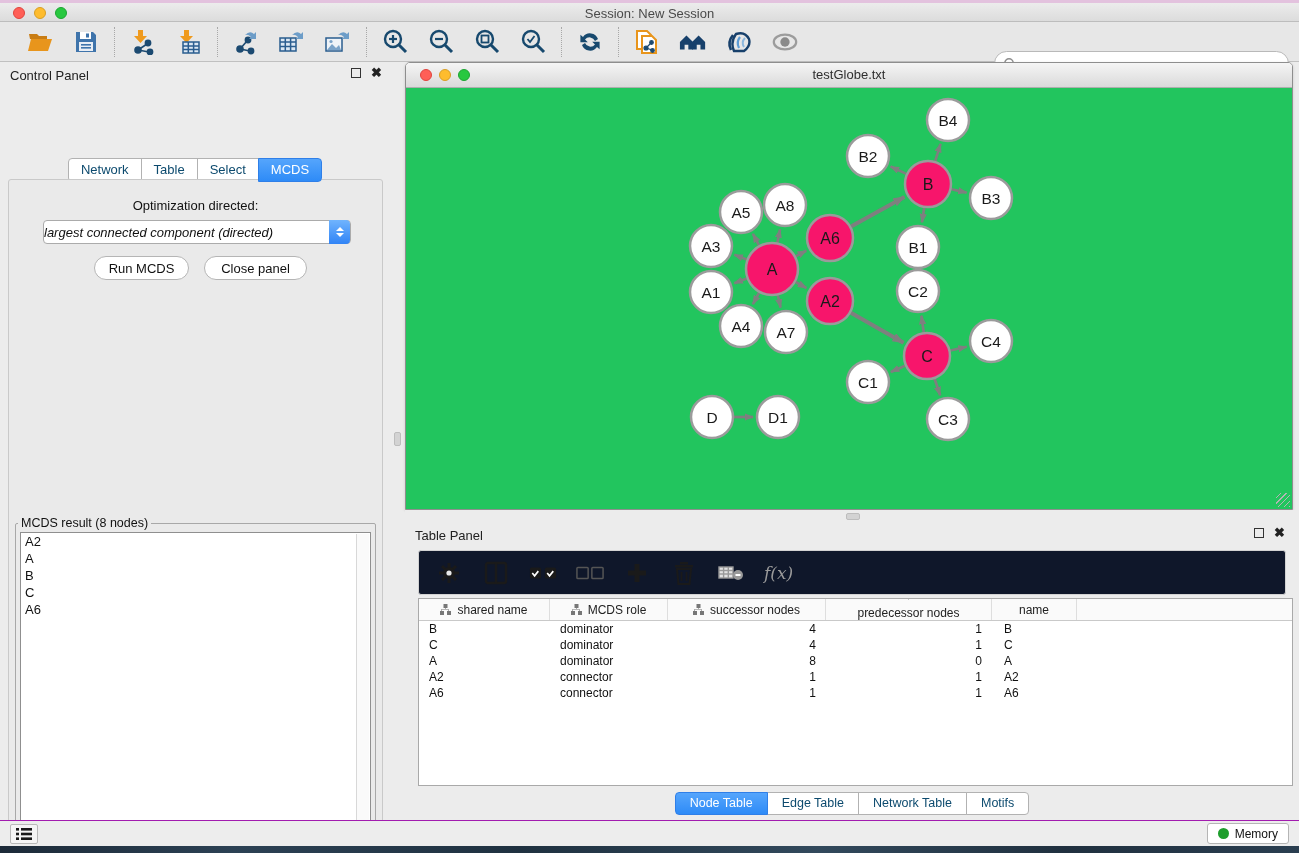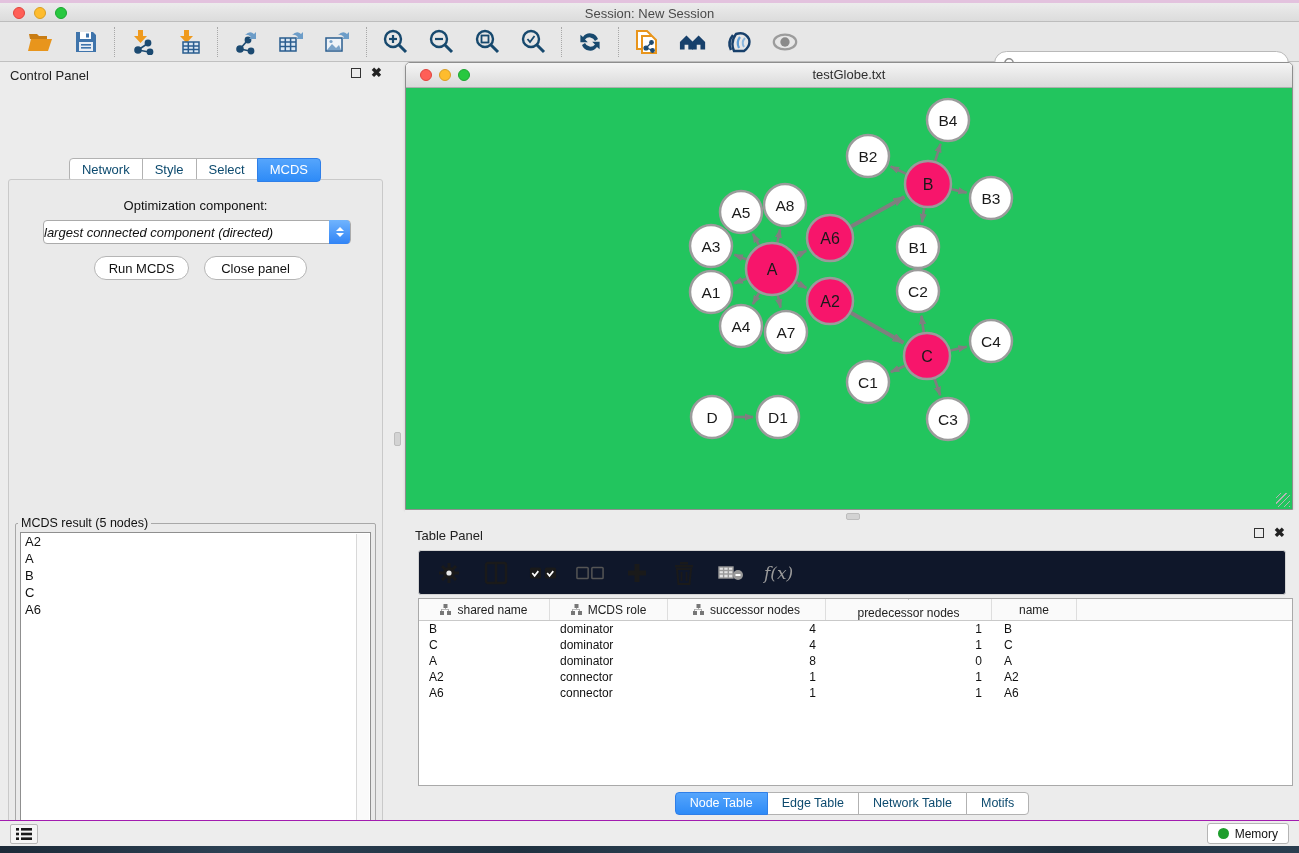--- a/index.html
+++ b/index.html
@@ -287,37 +287,37 @@
   <div class="abs" id="control-panel">
     <div class="panel-head">
       <span>Control Panel</span>
       <span class="panel-head-btns">
         <span class="float-box"></span>
         <span class="close-x">✖</span>
       </span>
     </div>
     <div id="cp-tabs">
       <div class="seg">Network</div>
-      <div class="seg">Style</div>
+      <div class="seg">Table</div>
       <div class="seg">Select</div>
       <div class="seg active">MCDS</div>
     </div>
     <div id="cp-body">
-      <div id="opt-label">Optimization component:</div>
+      <div id="opt-label">Optimization directed:</div>
       <div id="opt-select">
         <span>largest connected component (directed)</span>
         <span id="opt-stepper">
             <span class="stp up"></span>
             <span class="stp dn"></span>
           </span>
       </div>
       <button class="cp-btn" id="run-btn">Run MCDS</button>
       <button class="cp-btn" id="closepanel-btn">Close panel</button>
       <fieldset id="mcds-box">
-        <legend>MCDS result (5 nodes)</legend>
+        <legend>MCDS result (8 nodes)</legend>
         <div id="mcds-list">
 
         <div class="mcds-item">A2</div>
             <div class="mcds-item">A</div>
             <div class="mcds-item">B</div>
             <div class="mcds-item">C</div>
             <div class="mcds-item">A6</div>
             <div id="mcds-scroll"></div>
           </div>
       </fieldset>

